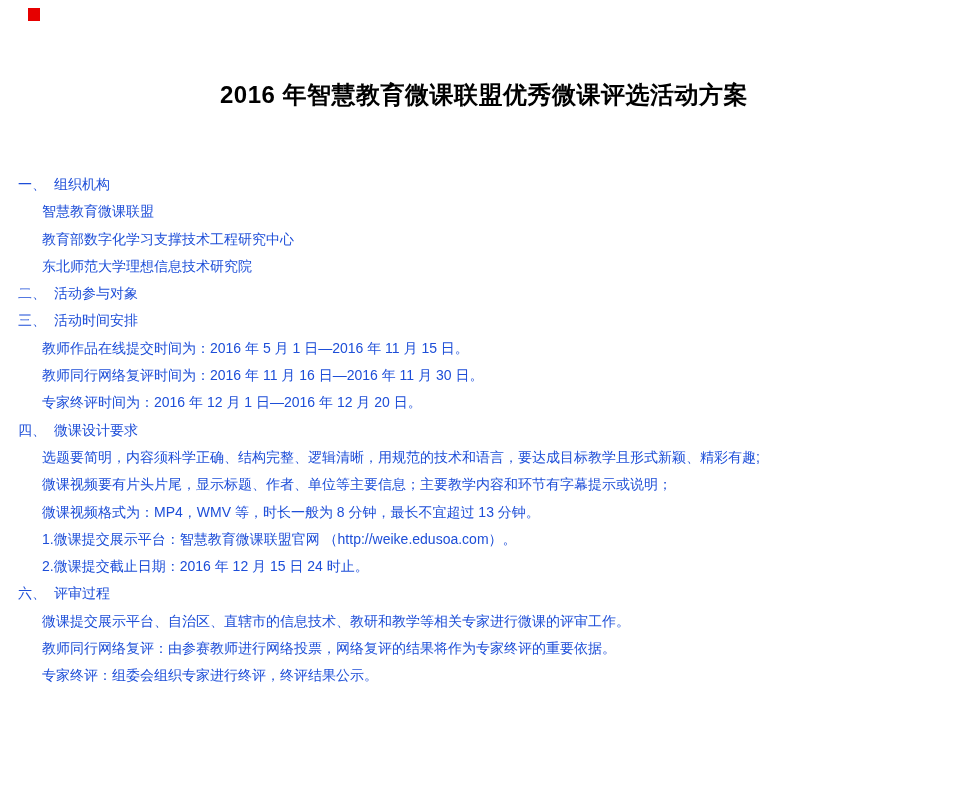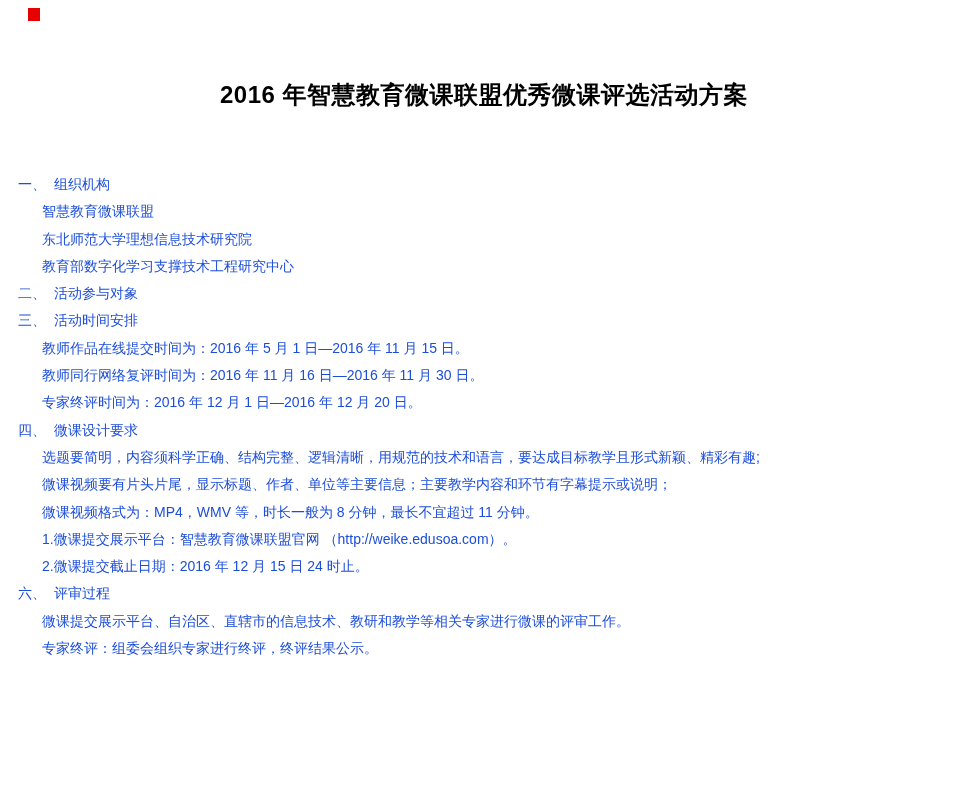--- a/index.html
+++ b/index.html
@@ -60,30 +60,31 @@
 </style>
 </head>
 <body>
 
 <div class="page" style="background: rgb(255, 255, 255);">
   <div class="red-marker" style="background: rgb(230, 0, 0);"></div>
   <h1 class="doc-title" style="color: rgb(0, 0, 0);">2016 年智慧教育微课联盟优秀微课评选活动方案</h1>
   <div class="content" id="content" style="color: #1d4ed8;">
       <div class="sec-heading"><span class="sec-num">一、</span><span class="sec-label">组织机构</span></div>
       <div class="body-line">智慧教育微课联盟</div>
+      <div class="body-line">教育部数字化学习支撑技术工程研究中心</div>
       <div class="body-line">东北师范大学理想信息技术研究院</div>
-      <div class="body-line">教育部数字化学习支撑技术工程研究中心</div>
       <div class="sec-heading"><span class="sec-num">二、</span><span class="sec-label">活动参与对象</span></div>
       <div class="sec-heading"><span class="sec-num">三、</span><span class="sec-label">活动时间安排</span></div>
       <div class="body-line">教师作品在线提交时间为：2016 年 5 月 1 日—2016 年 11 月 15 日。</div>
       <div class="body-line">教师同行网络复评时间为：2016 年 11 月 16 日—2016 年 11 月 30 日。</div>
       <div class="body-line">专家终评时间为：2016 年 12 月 1 日—2016 年 12 月 20 日。</div>
       <div class="sec-heading"><span class="sec-num">四、</span><span class="sec-label">微课设计要求</span></div>
       <div class="body-line">选题要简明，内容须科学正确、结构完整、逻辑清晰，用规范的技术和语言，要达成目标教学且形式新颖、精彩有趣;</div>
       <div class="body-line">微课视频要有片头片尾，显示标题、作者、单位等主要信息；主要教学内容和环节有字幕提示或说明；</div>
-      <div class="body-line">微课视频格式为：MP4，WMV 等，时长一般为 8 分钟，最长不宜超过 11 分钟。</div>
+      <div class="body-line">微课视频格式为：MP4，WMV 等，时长一般为 8 分钟，最长不宜超过 13 分钟。</div>
       <div class="body-line">1.微课提交展示平台：智慧教育微课联盟官网 （http://weike.edusoa.com）。</div>
       <div class="body-line">2.微课提交截止日期：2016 年 12 月 15 日 24 时止。</div>
       <div class="sec-heading"><span class="sec-num">六、</span><span class="sec-label">评审过程</span></div>
       <div class="body-line">微课提交展示平台、自治区、直辖市的信息技术、教研和教学等相关专家进行微课的评审工作。</div>
+      <div class="body-line">教师同行网络复评：由参赛教师进行网络投票，网络复评的结果将作为专家终评的重要依据。</div>
       <div class="body-line">专家终评：组委会组织专家进行终评，终评结果公示。</div>
     </div>
 </div>
 
 </body></html>

